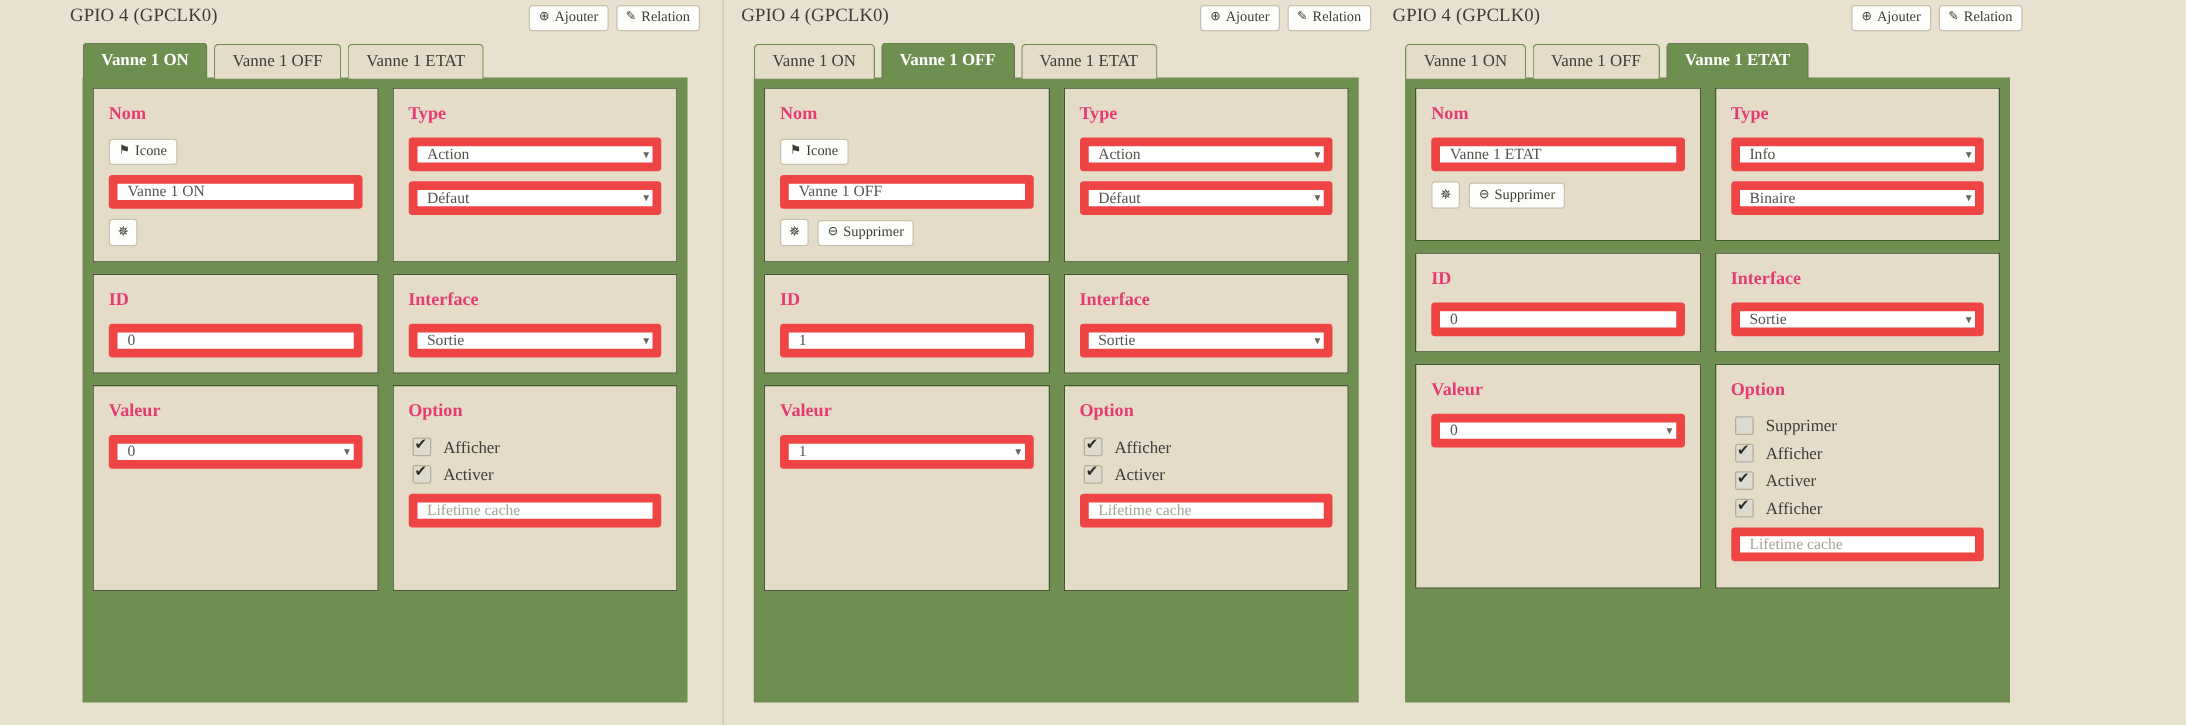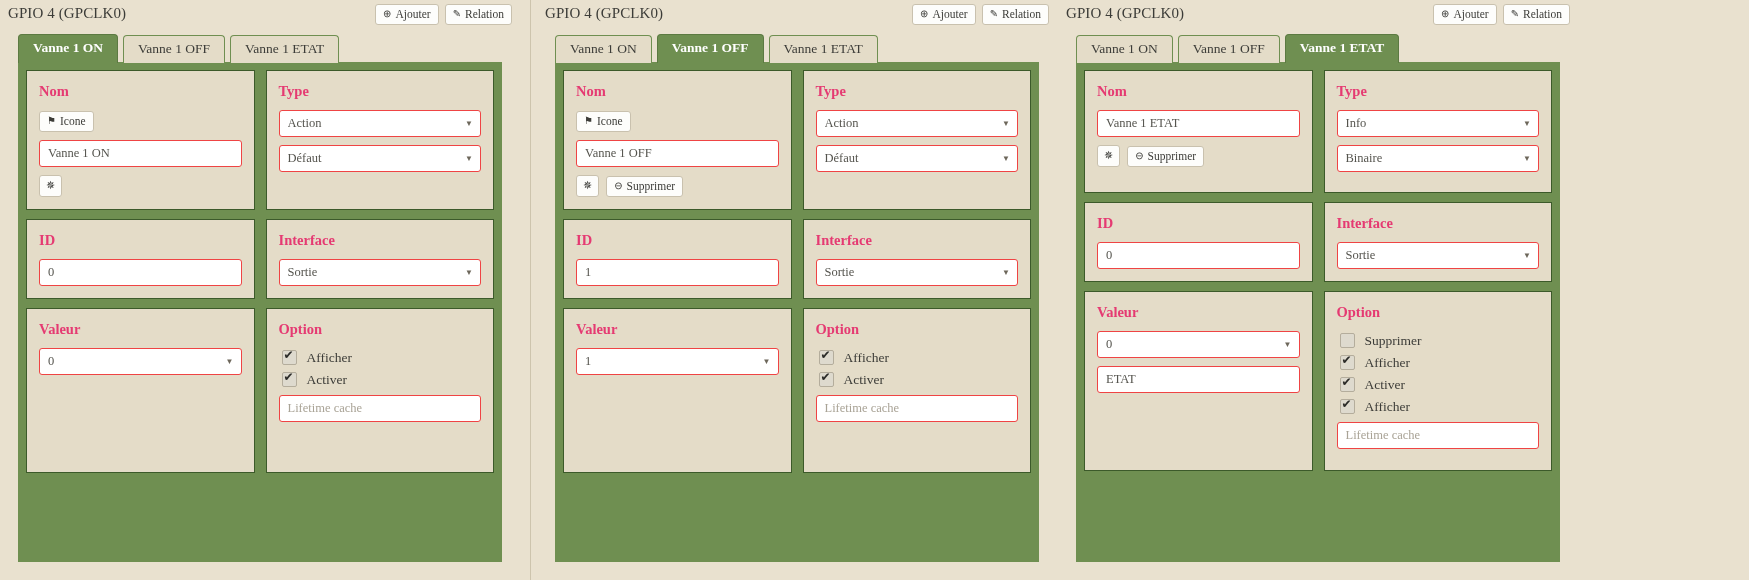--- a/index.html
+++ b/index.html
@@ -12,20 +12,21 @@
   }
   body {
     font-family: "Liberation Serif", "DejaVu Serif", serif;
     color: #3b3b36;
   }
   .stage {
     position: relative;
     width: 1421px;
     height: 580px;
     background: #e9e1cf;
+    margin-left: 48px;
   }
 
   
   .panel {
     position: absolute;
     top: 0;
     width: 520px;
     height: 580px;
     background: #e9e1cf;
     box-sizing: border-box;
@@ -153,21 +154,21 @@
     font-weight: bold;
     font-size: 14.5px;
     margin: 0 0 11px 0;
     line-height: 16px;
   }
 
   .fld {
     display: block;
     width: 100%;
     background: #ffffff;
-    border: 1px solid #ef4444;
+    border: 7px solid #ef4444;
     border-radius: 3px;
     box-sizing: border-box;
     font-size: 12.5px;
     font-family: "Liberation Serif", serif;
     color: #55544e;
     padding: 4px 8px 5px 8px;
     line-height: 17px;
     height: 27px;
     margin-bottom: 8px;
     outline: none;
@@ -472,21 +473,20 @@
               </div>
             </div>
           </div>
           <div class="row">
             <div class="cell xtall">
               <div class="sect-label">Valeur</div>
               <div class="sel">
                 <input class="fld" type="text" value="0" style="">
                 <span class="caret">▼</span>
               </div>
-              <input class="fld" type="text" value="ETAT" style="">
             </div>
             <div class="cell xtall">
               <div class="sect-label">Option</div>
               <div class="chk-group">
                 <div class="chk">
                   <span class="box"></span>
                   <span class="chk-lbl">Supprimer</span>
                 </div>
                 <div class="chk">
                   <span class="box on"></span>

